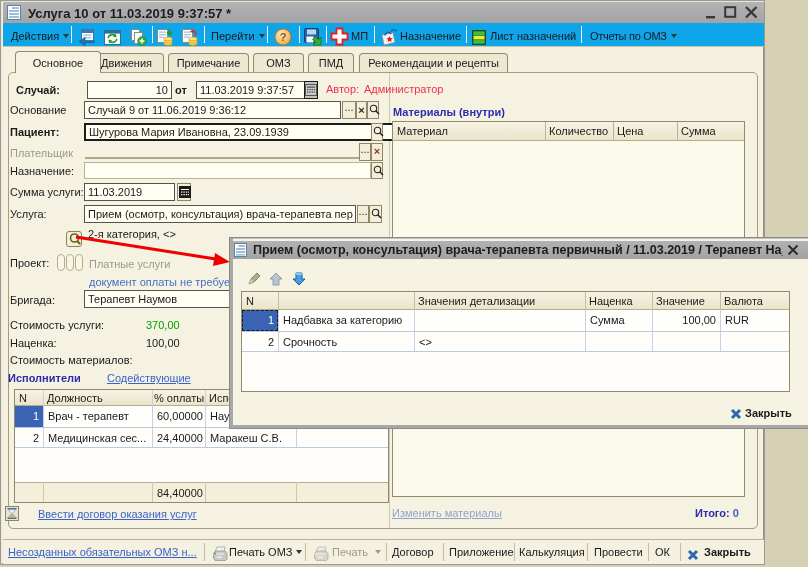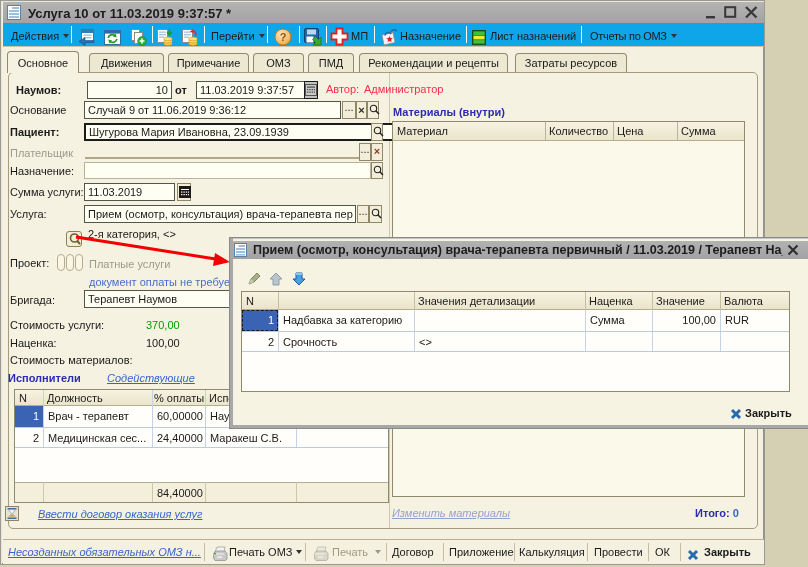--- a/index.html
+++ b/index.html
@@ -14,21 +14,21 @@
 .sep { position:absolute; top:3px; width:1px; height:17px; background:#c2bda3; border-right:1px solid #fbf9ef; }
 .tri { display:inline-block; width:0; height:0; border-left:3px solid transparent; border-right:3px solid transparent; border-top:4px solid #333; vertical-align:middle; margin-left:4px; margin-bottom:2px; }
 .tabs { position:absolute; left:2px; top:46px; width:761px; height:26px; }
 .tab { position:absolute; top:6px; height:19px; background:#ece8d2; border:1px solid #8e8a6e; border-bottom:none; border-radius:4px 4px 0 0; text-align:center; padding-top:3px; }
 .tab.active { top:4px; height:22px; background:#f5f2e1; z-index:5; padding-top:5px; }
 .panel { position:absolute; left:7px; top:71px; width:750px; height:457px; border:1px solid #a49c7c; border-radius:5px; background:#f5f2e1; }
 .lbl { position:absolute; white-space:nowrap; }
 .field { position:absolute; height:18px; background:#fffef2; border:1px solid #55544a; font-size:11px; line-height:16px; padding:0 3px; white-space:nowrap; overflow:hidden; }
 .field.lite { border-color:#b9b39a; }
 .btn { position:absolute; height:18px; background:#f3eeda; border:1px solid #8f8868; text-align:center; color:#2b2b22; }
-.link { color:#3a62cc; text-decoration:underline; white-space:nowrap; position:absolute;font-style:italic; }
+.link { color:#3a62cc; text-decoration:underline; white-space:nowrap; position:absolute; }
 .navy { color:#2b2bb0; font-weight:bold; }
 .grid { position:absolute; background:#fffefa; border:1px solid #8f8a6e; }
 .gridhead { background:linear-gradient(#f7f3e2,#eae4ca); border-bottom:1px solid #b3ac8e; }
 .cell { position:absolute; overflow:hidden; white-space:nowrap; padding:0 4px; line-height:20px; }
 .popup { position:absolute; left:229px; top:237px; width:590px; height:192px; background:#f6f3e2; border:1px solid #8a8a8a; box-shadow: inset 1px 1px 0 #c3c3c3, inset -1px -1px 0 #9a9a9a; z-index:50; }
 .bottombar { position:absolute; left:2px; top:538px; width:761px; height:25px; border-top:1px solid #b5b09b; background:#f4f1e0; }
 .bbtext { position:absolute; top:6px; white-space:nowrap; }
 .bsep { position:absolute; top:3px; width:1px; height:18px; background:#c2bda3; }
 svg { position:absolute; }
 </style>
@@ -143,33 +143,32 @@
       <rect x="1.5" y="1.5" width="11" height="3.6" fill="#3fc03f"></rect>
       <rect x="1.5" y="5.8" width="11" height="3.6" fill="#f0ea30"></rect>
       <rect x="1.5" y="10.1" width="11" height="3.4" fill="#3fc03f"></rect>
     </svg>
     <div class="tbtext" style="left:487px">Лист назначений</div>
     <div class="sep" style="left:578px"></div>
     <div class="tbtext" style="left:587px;letter-spacing:-0.3px">Отчеты по ОМЗ<span class="tri"></span></div>
   </div>
 
   <div class="tabs">
-    <div class="tab active" style="left:4px;width:72px">Основное</div>
+    <div class="tab active" style="left:12px;width:86px">Основное</div>
     <div class="tab" style="left:86px;width:75px">Движения</div>
     <div class="tab" style="left:165px;width:81px">Примечание</div>
     <div class="tab" style="left:250px;width:51px">ОМЗ</div>
     <div class="tab" style="left:305px;width:46px">ПМД</div>
     <div class="tab" style="left:356px;width:149px">Рекомендации и рецепты</div>
-    <div class="tab" style="left:512px;width:112px">Затраты ресурсов</div>
   </div>
 
   <div class="panel"></div>
   <div class="abs" style="left:388px;top:72px;width:1px;height:455px;background:#cdc8ae"></div>
 
-  <div class="lbl" style="left:15px;top:83px;font-weight:bold">Наумов:</div>
+  <div class="lbl" style="left:15px;top:83px;font-weight:bold">Случай:</div>
   <div class="field" style="left:86px;top:80px;width:85px;text-align:right">10</div>
   <div class="lbl" style="left:174px;top:83px;font-weight:bold">от</div>
   <div class="field" style="left:195px;top:80px;width:109px">11.03.2019  9:37:57</div>
   <div class="btn" style="left:303px;top:80px;width:14px;background:#c2c2c2;border-color:#1a1a1a">
       <svg width="12" height="12" style="left:0px;top:2px" viewBox="0 0 12 12">
         <rect x="0.5" y="0.5" width="11" height="11" fill="#c9c9c9" stroke="#555"></rect>
         <g fill="#4a4a4a">
           <rect x="2" y="2.5" width="8" height="1.2"></rect>
           <rect x="2" y="5" width="1.4" height="1.2"></rect>
           <rect x="4.3" y="5" width="1.4" height="1.2"></rect>

